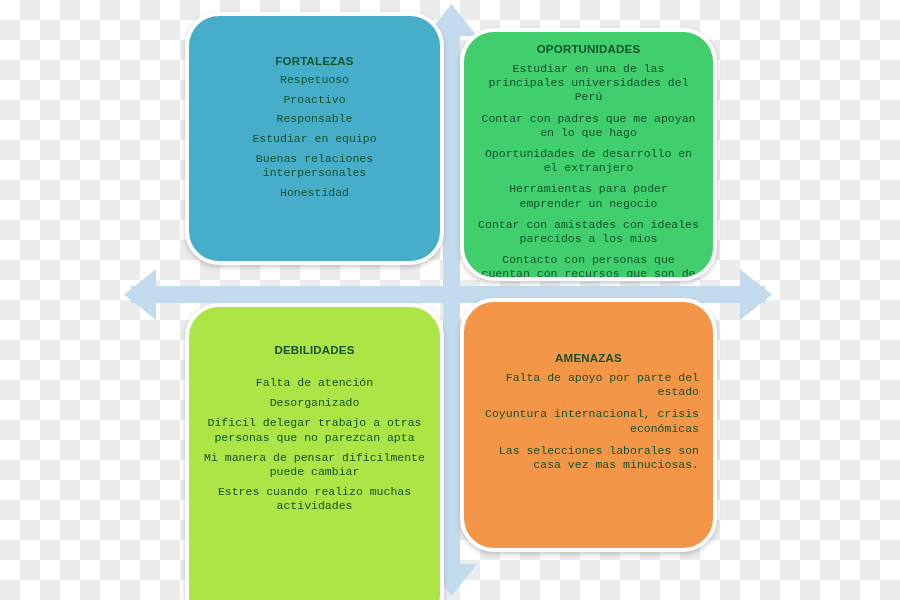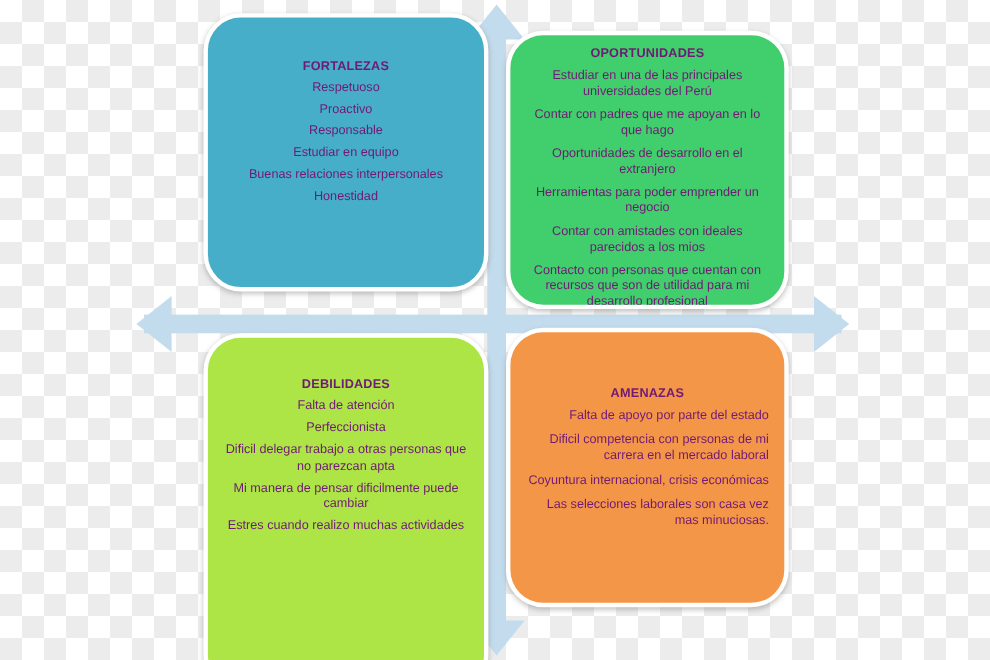--- a/index.html
+++ b/index.html
@@ -36,21 +36,21 @@
   }
 
   
   .quad {
     position: absolute;
     z-index: 2;
     box-sizing: border-box;
     border: 4px solid #ffffff;
     border-radius: 34px;
     box-shadow: 0 2px 5px rgba(120,120,120,0.42);
-    color: #701a75;
+    color: #14532d;
     text-align: center;
     display: flex;
     flex-direction: column;
     align-items: center;
     padding: 0 14px;
     overflow: hidden;
   }
 
   .quad-title {
     font-size: 11.5px;
@@ -59,20 +59,21 @@
     line-height: 14px;
     margin: 0;
     white-space: nowrap;
   }
 
   .quad-list {
     list-style: none;
     margin: 0;
     padding: 0;
     width: 100%;
+    font-family: Liberation Mono, monospace;
   }
 
   .quad-list li {
     font-size: 11.5px;
     line-height: 14.2px;
     margin: 0;
     padding: 0;
   }
 
   
@@ -93,21 +94,21 @@
   #quad-opportunities .quad-title { margin-top: 10px; }
   #quad-opportunities .quad-list  { margin-top: 6px; }
   #quad-opportunities .quad-list li { margin-bottom: 7px; }
 
   #quad-weaknesses {
     left: 185px;  top: 303px;
     width: 259px; height: 326px;
     background: #ace545;
   }
   #quad-weaknesses .quad-title { margin-top: 36px; }
-  #quad-weaknesses .quad-list  { margin-top: 5px; }
+  #quad-weaknesses .quad-list  { margin-top: 19px; }
   #quad-weaknesses .quad-list li { margin-bottom: 6px; }
 
   #quad-threats {
     left: 460px;  top: 298px;
     width: 257px; height: 254px;
     background: #f49648;
     text-align: right;
   }
   #quad-threats .quad-title { margin-top: 49px; }
   #quad-threats .quad-list  { margin-top: 6px; }
@@ -154,30 +155,29 @@
       <li>Herramientas para poder emprender un negocio</li>
       <li>Contar con amistades con ideales parecidos a los mios</li>
       <li>Contacto con personas que cuentan con recursos que son de utilidad para mi desarrollo profesional</li>
     </ul>
   </div>
 
   <div class="quad" id="quad-weaknesses">
     <div class="quad-title">DEBILIDADES</div>
     <ul class="quad-list">
       <li>Falta de atención</li>
-      <li>Perfeccionista</li>
+      <li>Desorganizado</li>
       <li>Dificil delegar trabajo a otras personas que no parezcan apta</li>
       <li>Mi manera de pensar dificilmente puede cambiar</li>
       <li>Estres cuando realizo muchas actividades</li>
     </ul>
   </div>
 
   <div class="quad" id="quad-threats">
     <div class="quad-title">AMENAZAS</div>
     <ul class="quad-list">
       <li>Falta de apoyo por parte del estado</li>
-      <li>Dificil competencia con personas de mi carrera en el mercado laboral</li>
       <li>Coyuntura internacional, crisis económicas</li>
       <li>Las selecciones laborales son casa vez mas minuciosas.</li>
     </ul>
   </div>
 
 </div>
 
 </body></html>

